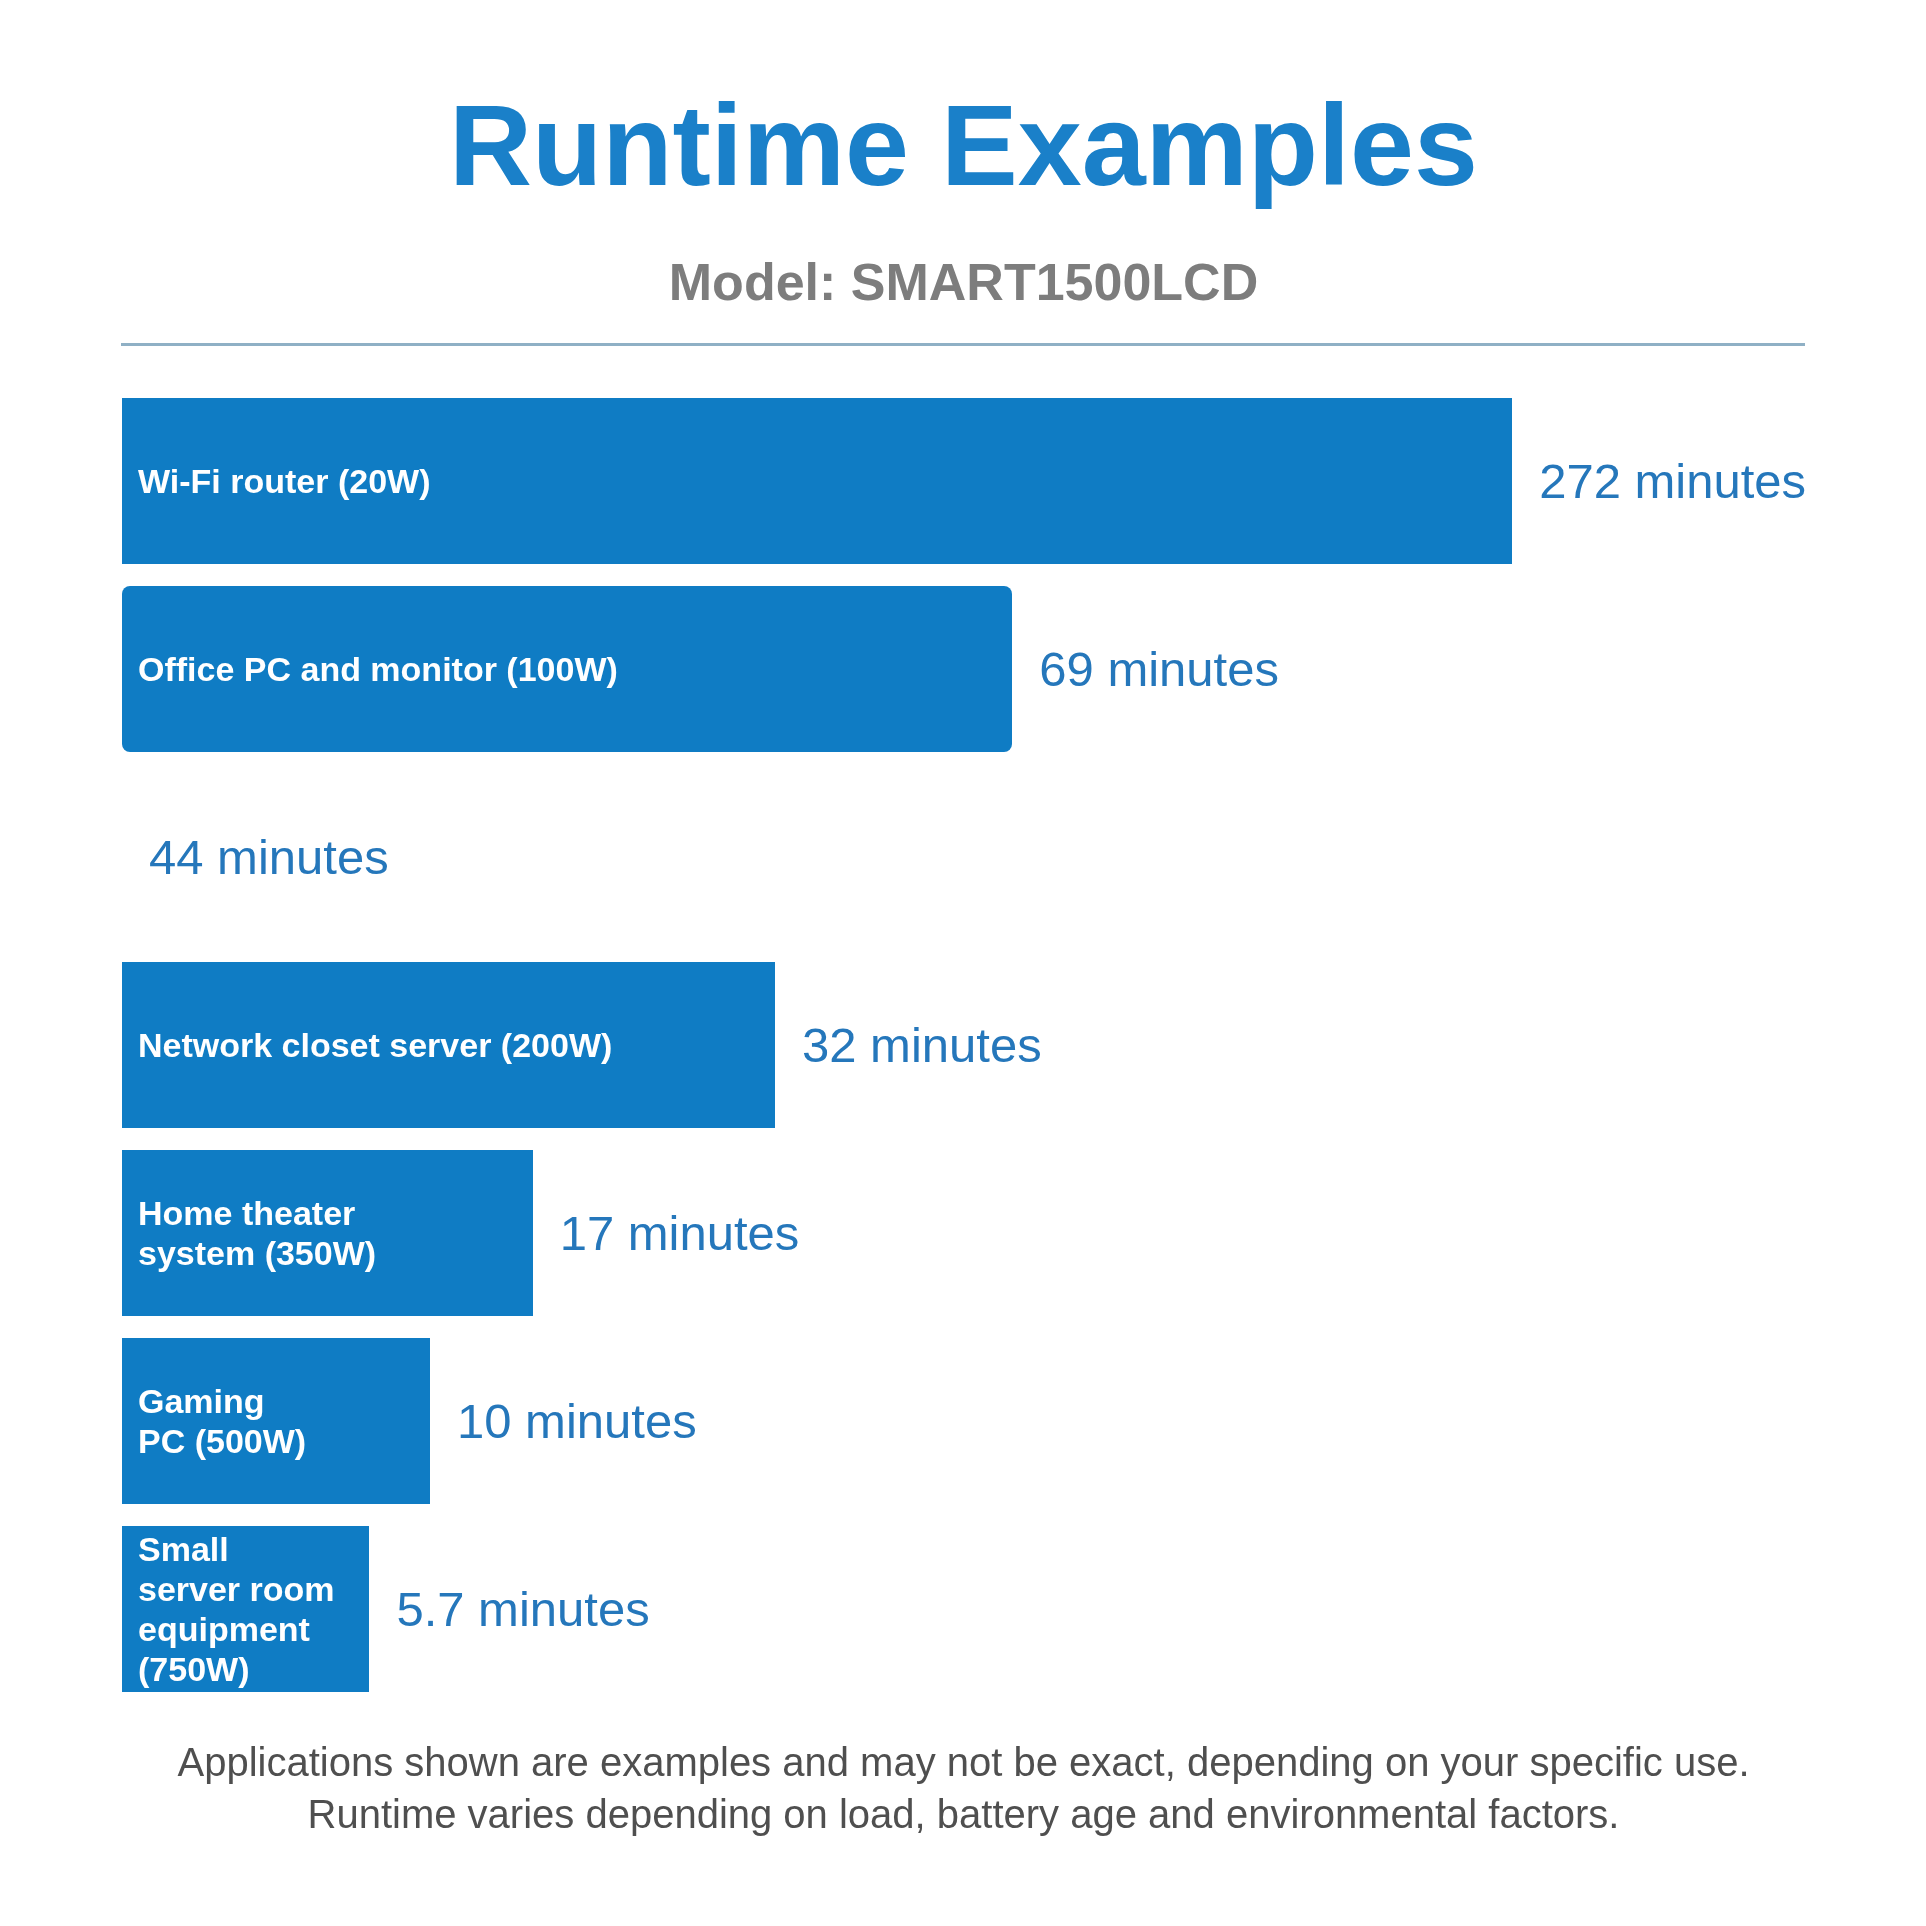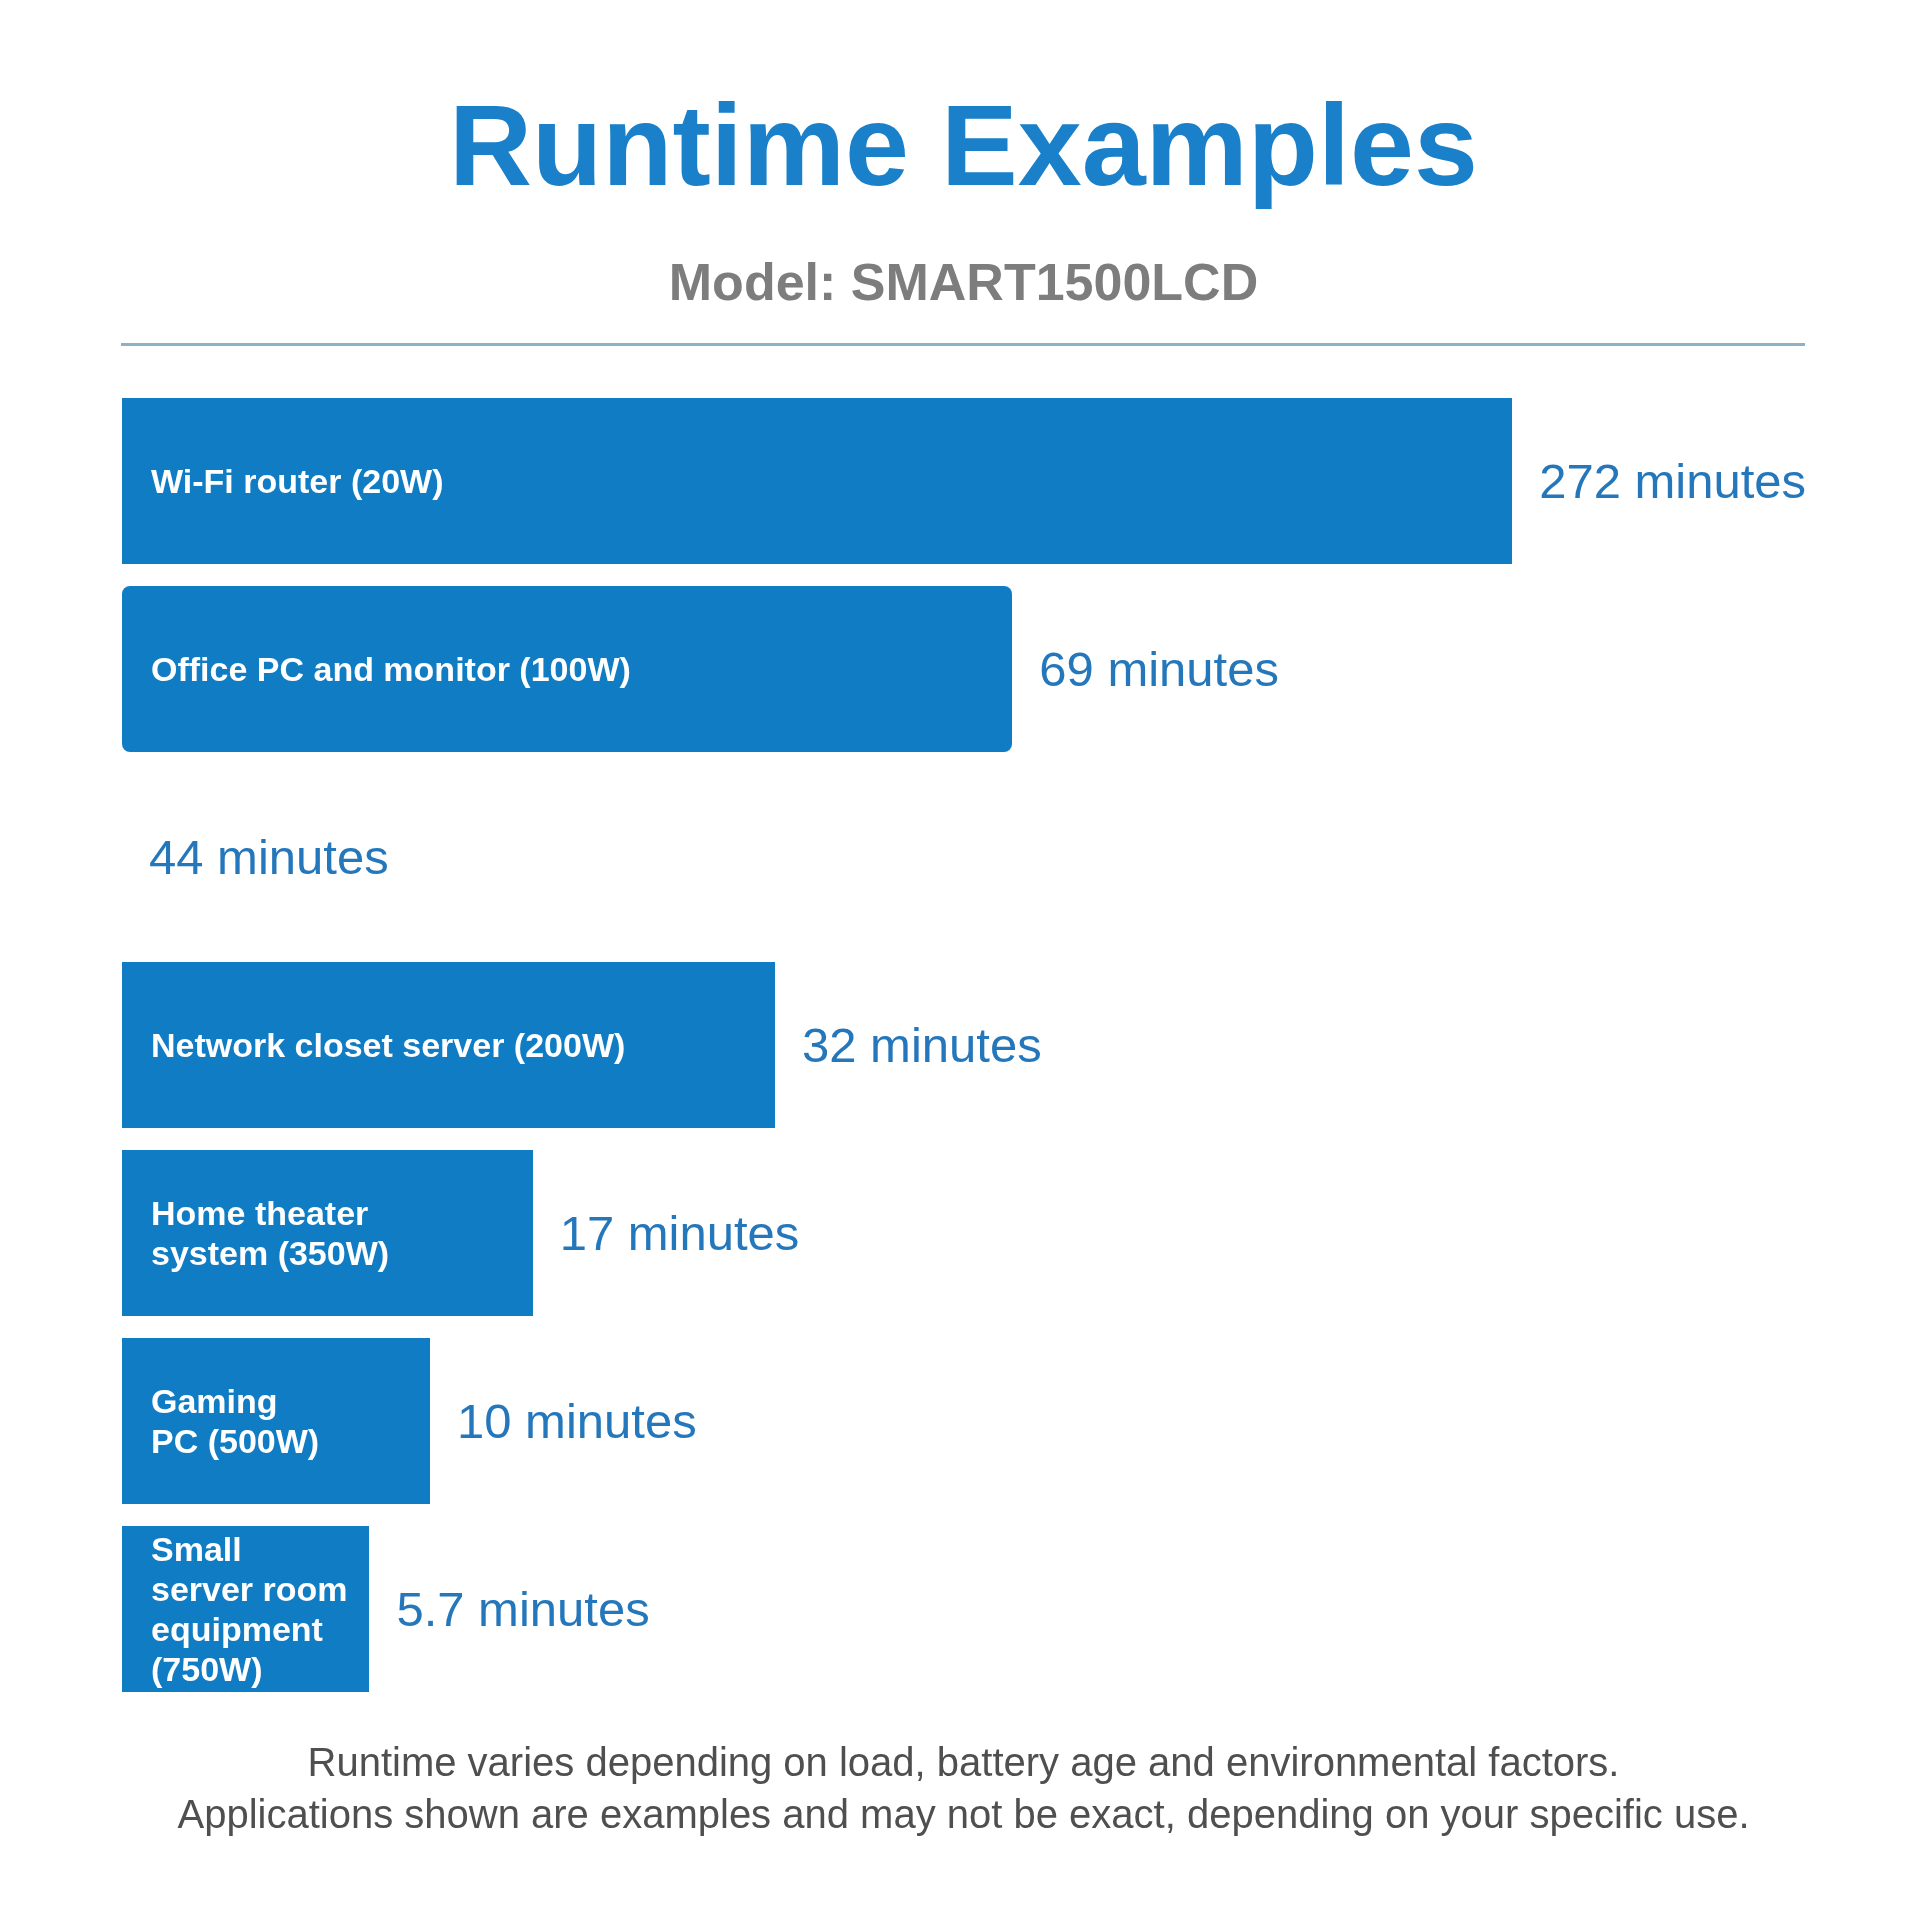--- a/index.html
+++ b/index.html
@@ -59,21 +59,21 @@
     display: flex;
     align-items: center;
     height: 166px;
   }
   .bar {
     height: 166px;
     background: var(--bar-fill, #0f7cc4);
     display: flex;
     align-items: center;
     box-sizing: border-box;
-    padding-left: 29px;
+    padding-left: 16px;
     flex-shrink: 0;
   }
   .bar-label {
     color: var(--bar-label-color, #ffffff);
     font-weight: 700;
     font-size: 34px;
     line-height: 1.18;
     white-space: pre-line;
   }
   .bar-value {
@@ -150,18 +150,18 @@
           <span class="bar-label">Small
 server room
 equipment
 (750W)</span>
         </div>
         <span class="bar-value">5.7 minutes</span>
       </div>
     </div>
 
   <div class="footer">
+    <p>Applications shown are examples and may not be exact, depending on your specific use.</p>
     <p>Runtime varies depending on load, battery age and environmental factors.</p>
-    <p>Applications shown are examples and may not be exact, depending on your specific use.</p>
   </div>
 
 </div>
 
 
 </body></html>

